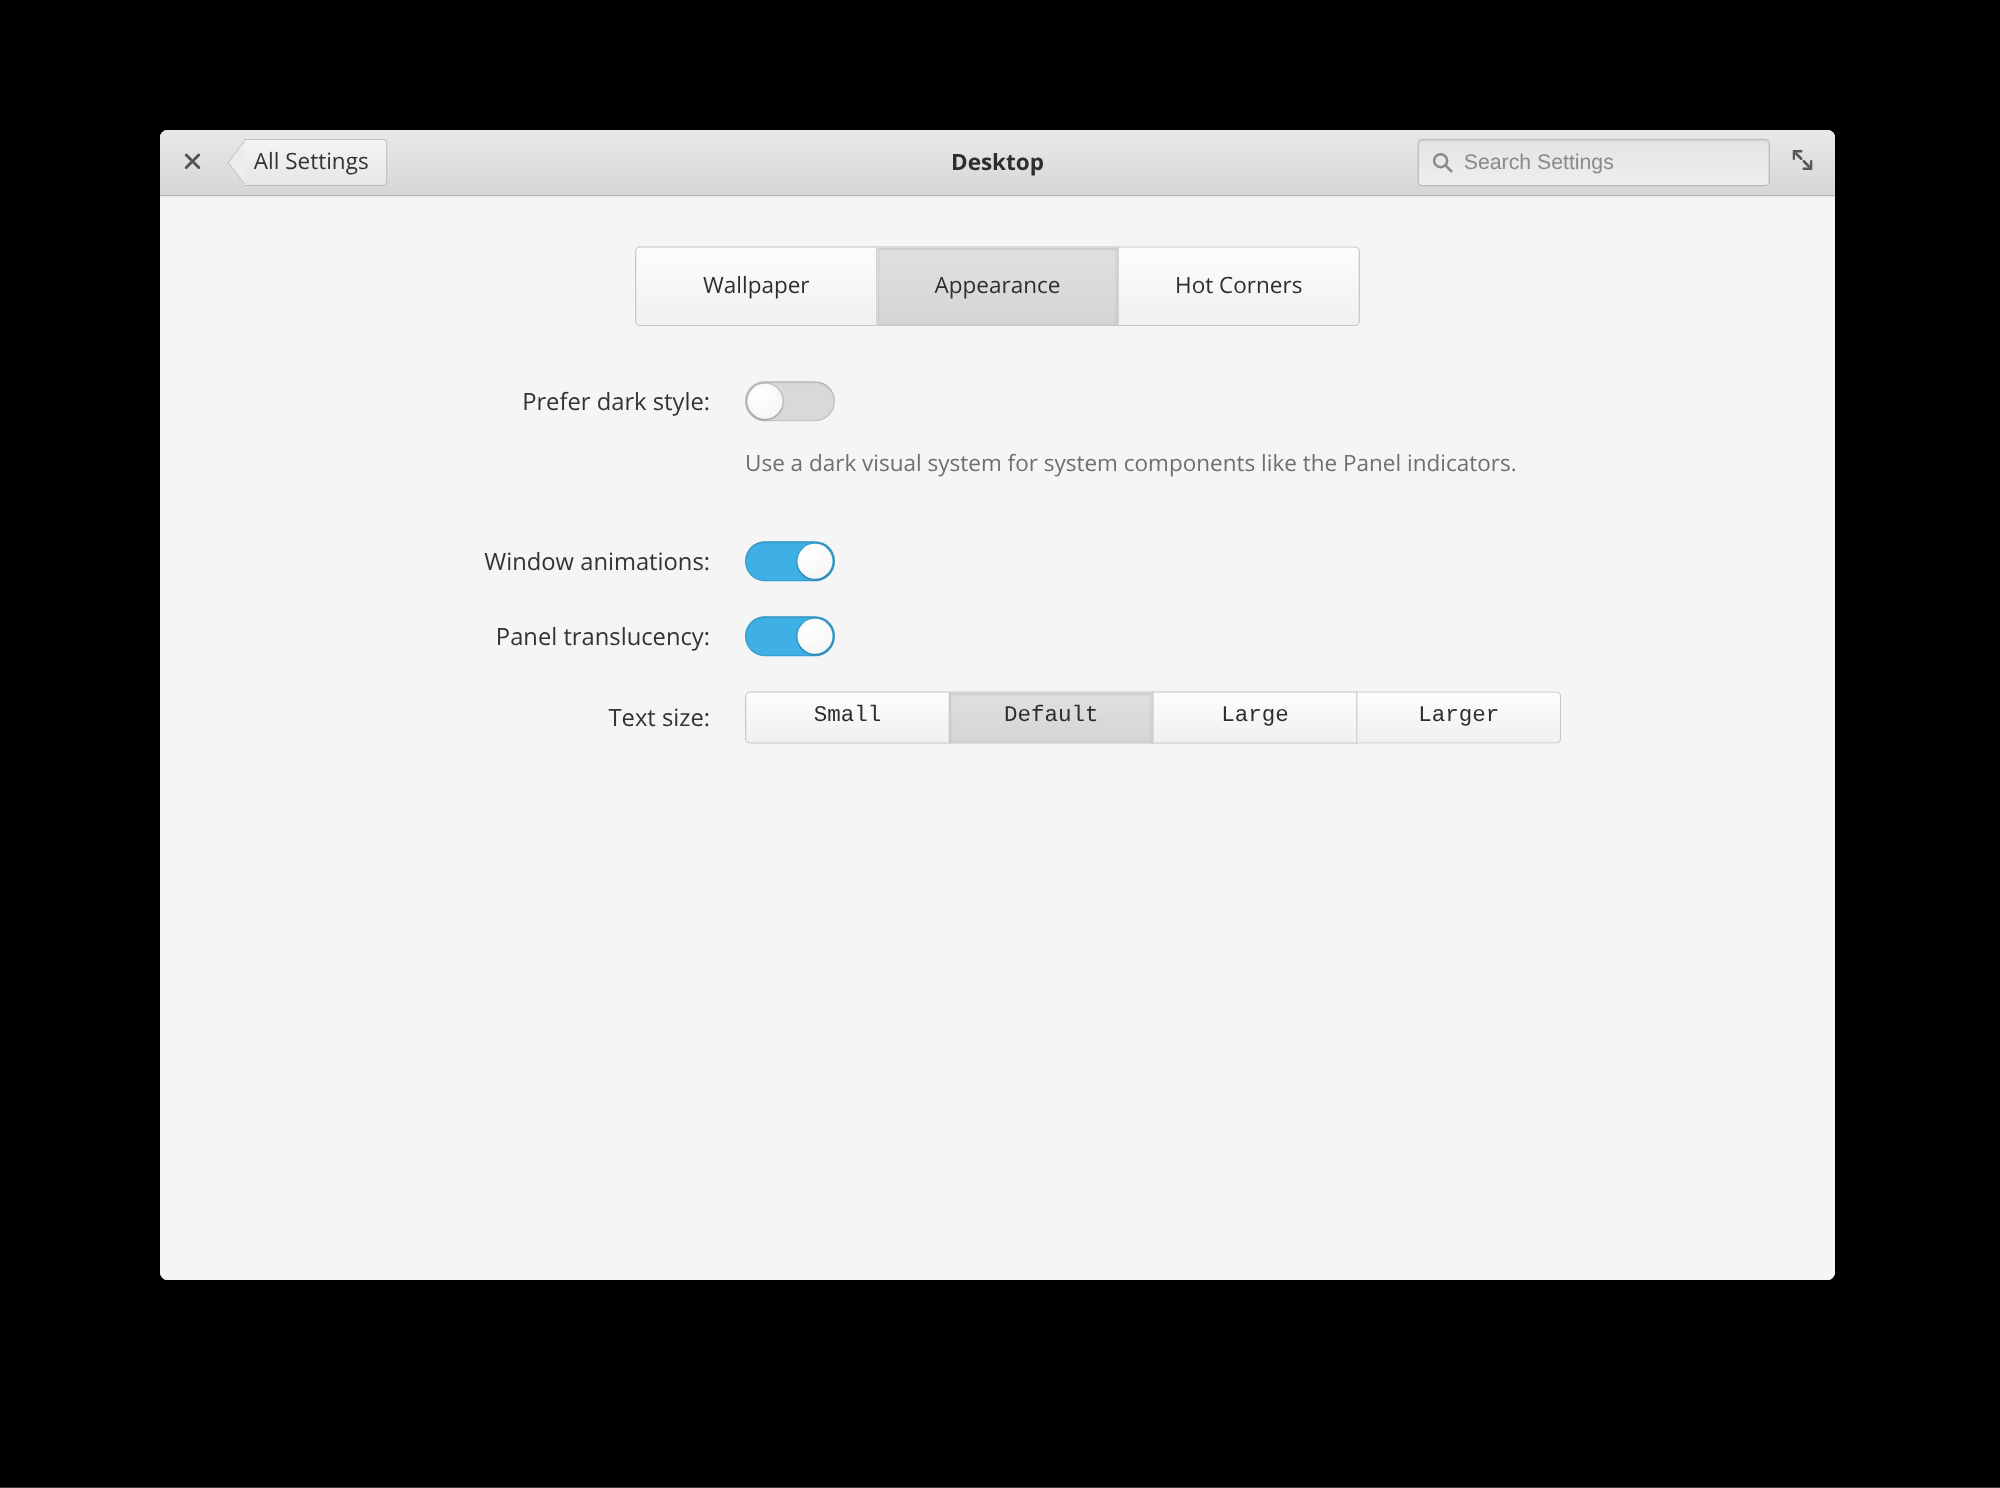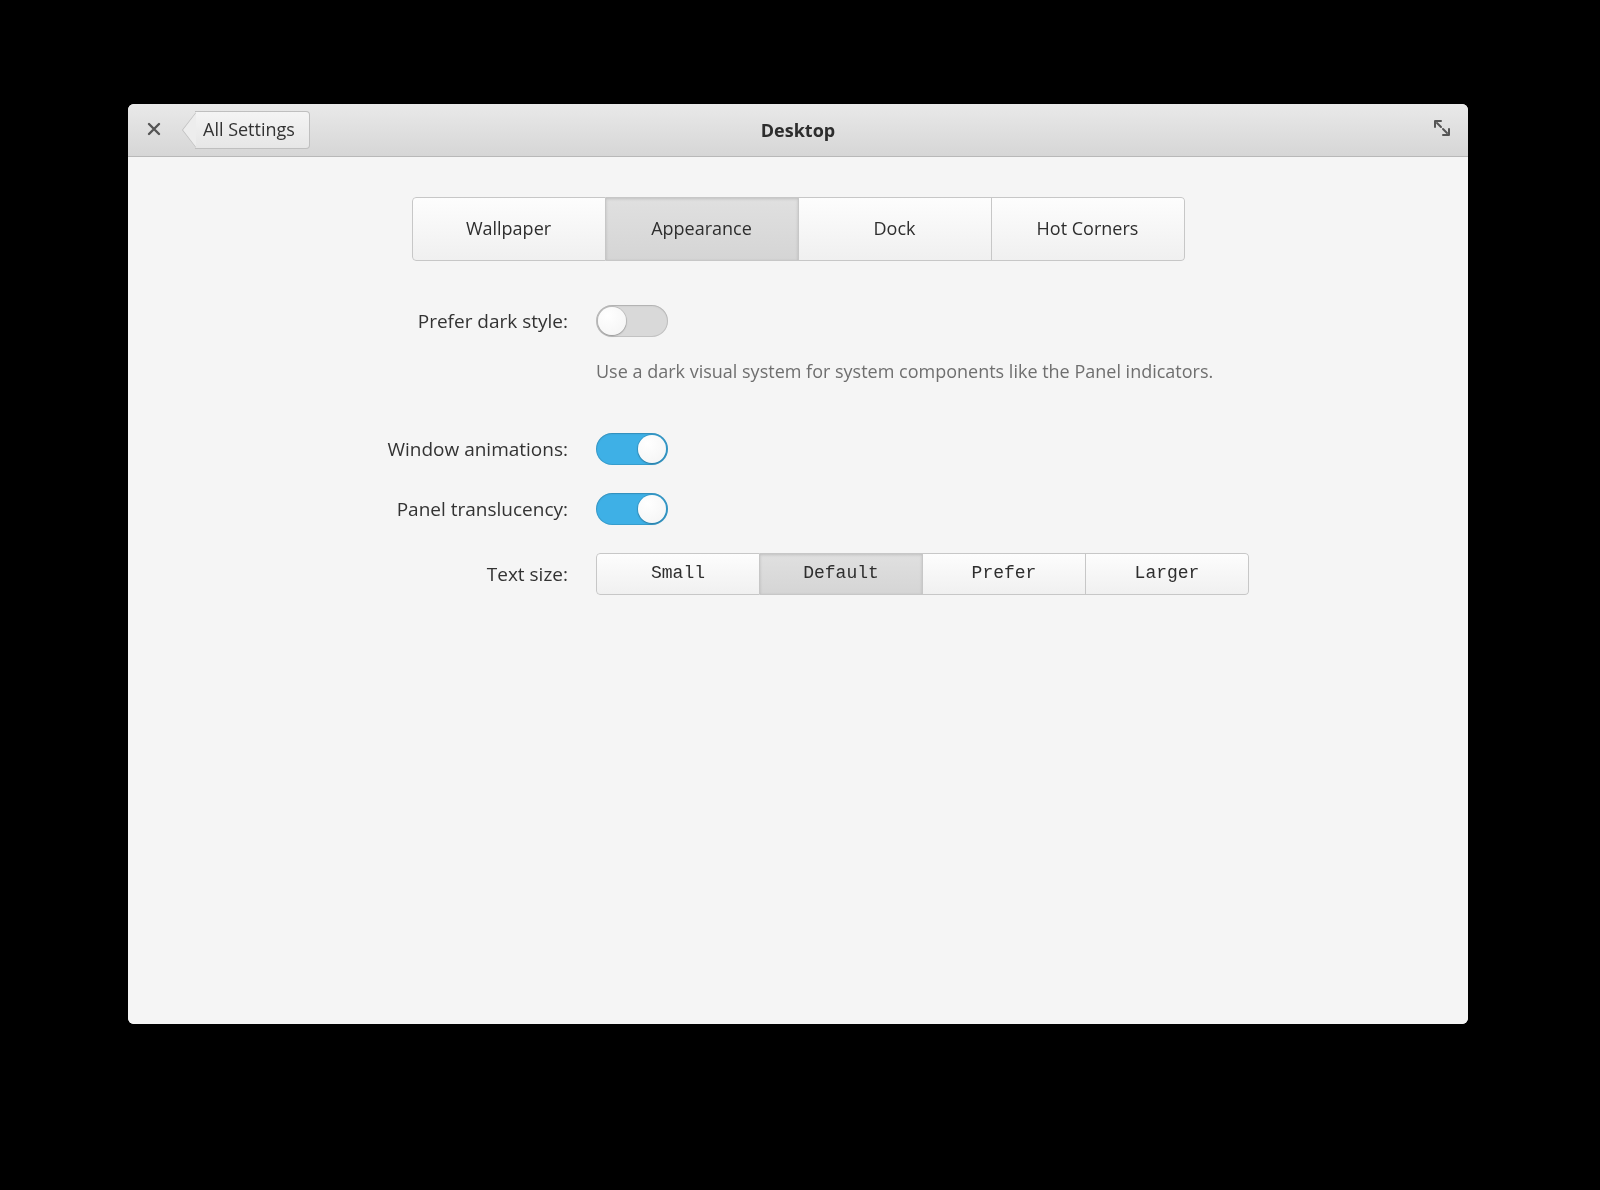--- a/index.html
+++ b/index.html
@@ -254,38 +254,46 @@
     </div>
 
     <div class="back-pill">
       <span class="back-chevron"></span>
       <span class="back-body">All Settings</span>
     </div>
 
     <div class="title">Desktop</div>
 
     <div class="title-right">
+      <div class="search">
+        <span class="mag">
+          <svg width="18" height="18" viewBox="0 0 18 18">
+              <circle cx="7.5" cy="7.5" r="5.2" fill="none" stroke="#8a8a8a" stroke-width="2"></circle>
+              <line x1="11.5" y1="11.5" x2="16" y2="16" stroke="#8a8a8a" stroke-width="2" stroke-linecap="round"></line>
+            </svg>
+        </span>
+        <input type="text" placeholder="Search Settings" style="">
+      </div>
       <div class="max-btn">
         <span>
           <svg width="16" height="16" viewBox="0 0 16 16">
             <path d="M1 7 L1 1 L7 1 M3 3 L7 7" fill="none" stroke="#555" stroke-width="2" stroke-linecap="round" stroke-linejoin="round"></path>
             <path d="M15 9 L15 15 L9 15 M13 13 L9 9" fill="none" stroke="#555" stroke-width="2" stroke-linecap="round" stroke-linejoin="round"></path>
           </svg>
         </span>
       </div>
     </div>
   </div>
 
   <div class="body">
 
     <div class="seg">
       <div class="seg-group">
         <div class="seg-btn">Wallpaper</div>
         <div class="seg-btn active">Appearance</div>
-        <div class="seg-btn">Dock</div>
         <div class="seg-btn">Hot Corners</div>
       </div>
     </div>
 
     <div class="form">
 
       <div class="lbl">Prefer dark style:</div>
       <div class="val">
         <div class="switch off">
             <div class="knob"></div>
@@ -305,21 +313,21 @@
         <div class="switch on">
             <div class="knob"></div>
           </div>
       </div>
 
       <div class="lbl">Text size:</div>
       <div class="val">
         <div class="size-group">
           <div class="size-btn">Small</div>
           <div class="size-btn active">Default</div>
-          <div class="size-btn">Prefer</div>
+          <div class="size-btn">Large</div>
           <div class="size-btn">Larger</div>
         </div>
       </div>
 
     </div>
 
   </div>
 </div>
 
 </body></html>

